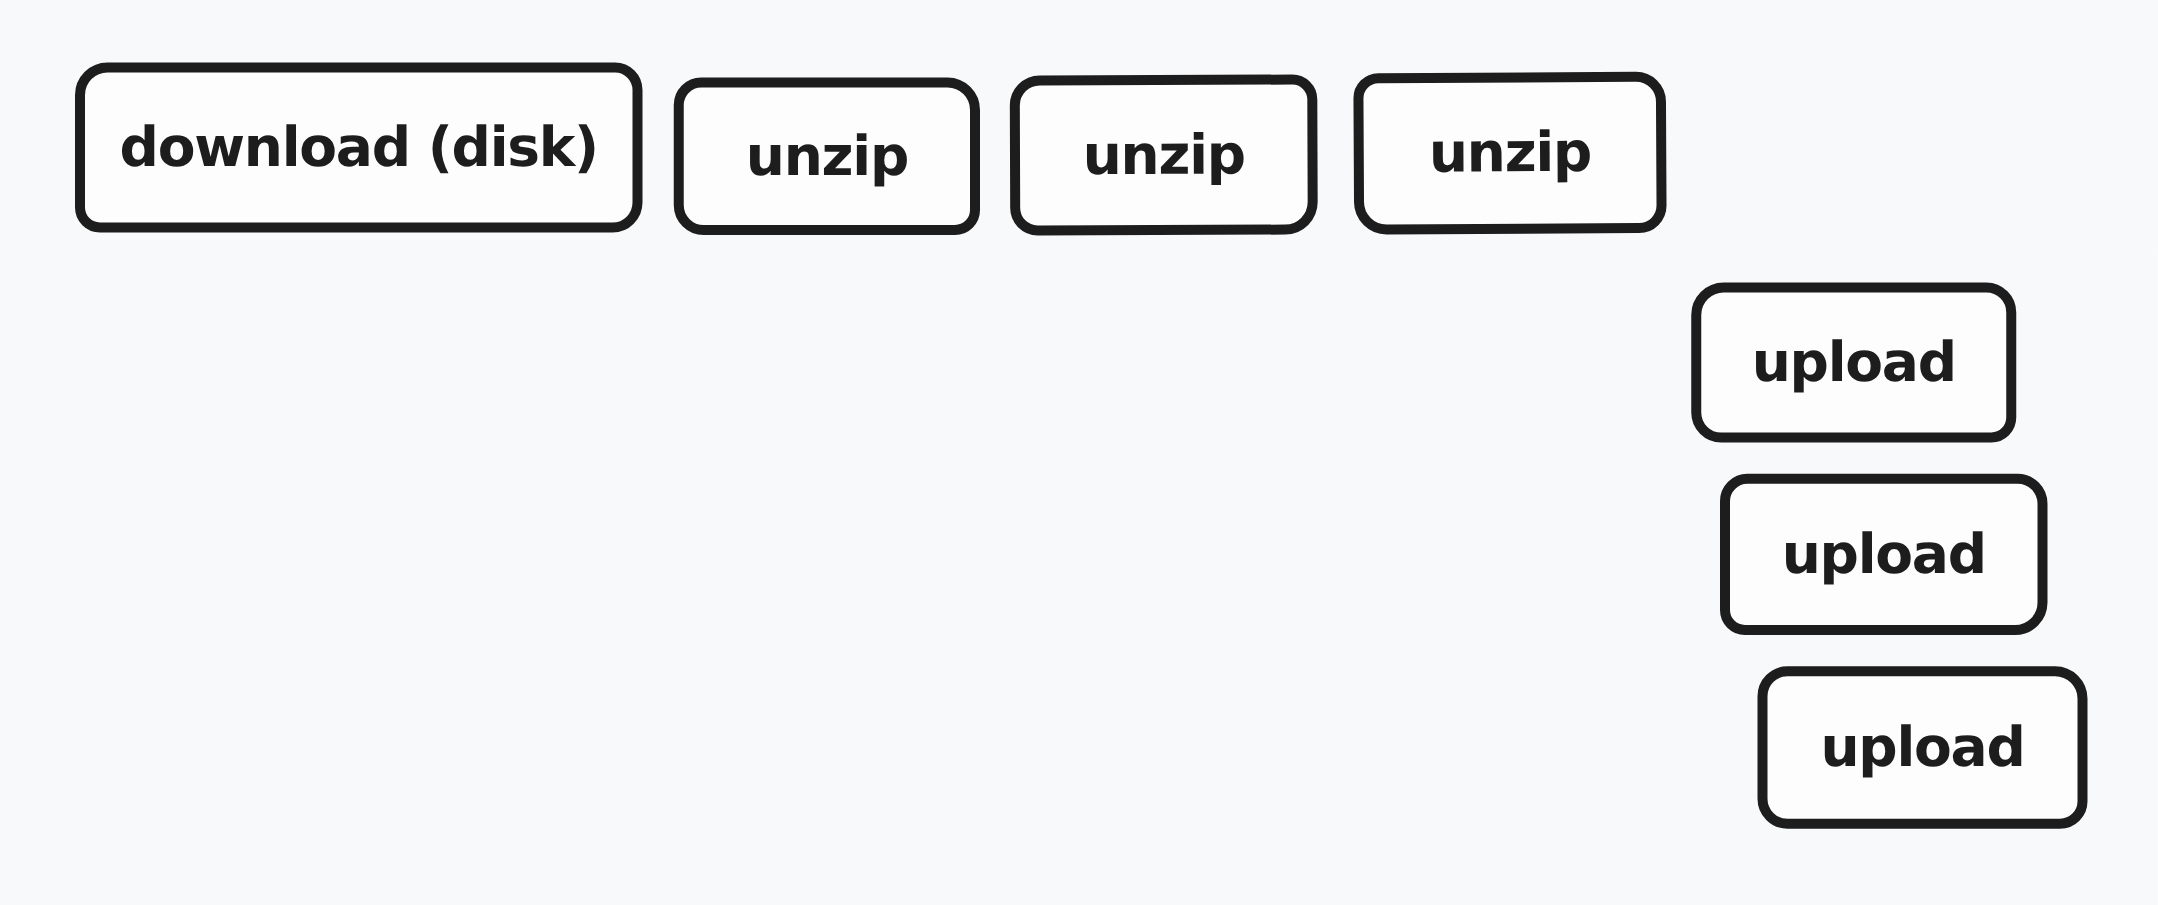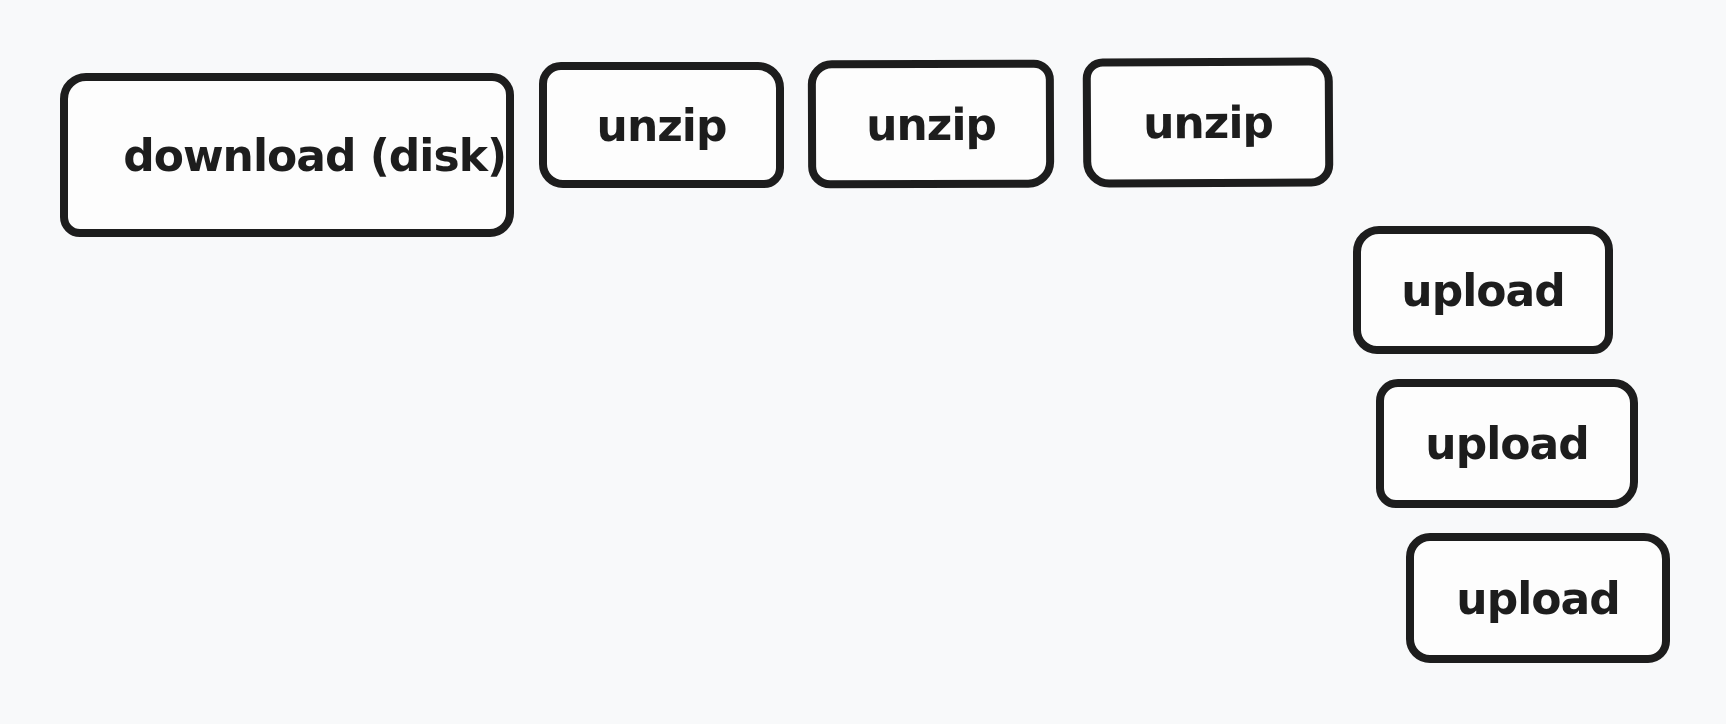--- a/index.html
+++ b/index.html
@@ -44,21 +44,21 @@
     color: var(--text);
     white-space: nowrap;
     user-select: none;
   }
 </style>
 </head>
 <body>
 
 <div class="canvas">
 
-  <div class="node" style="left: 60px; top: 73px; width: 454px; height: 164px; justify-content: flex-end;">
+  <div class="node" style="left: 60px; top: 50px; width: 454px; height: 136px;">
     <span class="node-label">download (disk)</span>
   </div>
 
   <div class="node" style="left: 539px; top: 62px; width: 245px; height: 126px;">
     <span class="node-label">unzip</span>
   </div>
 
   <div class="node" style="left: 808px; top: 60px; width: 246px; height: 128px;">
     <span class="node-label">unzip</span>
   </div>

